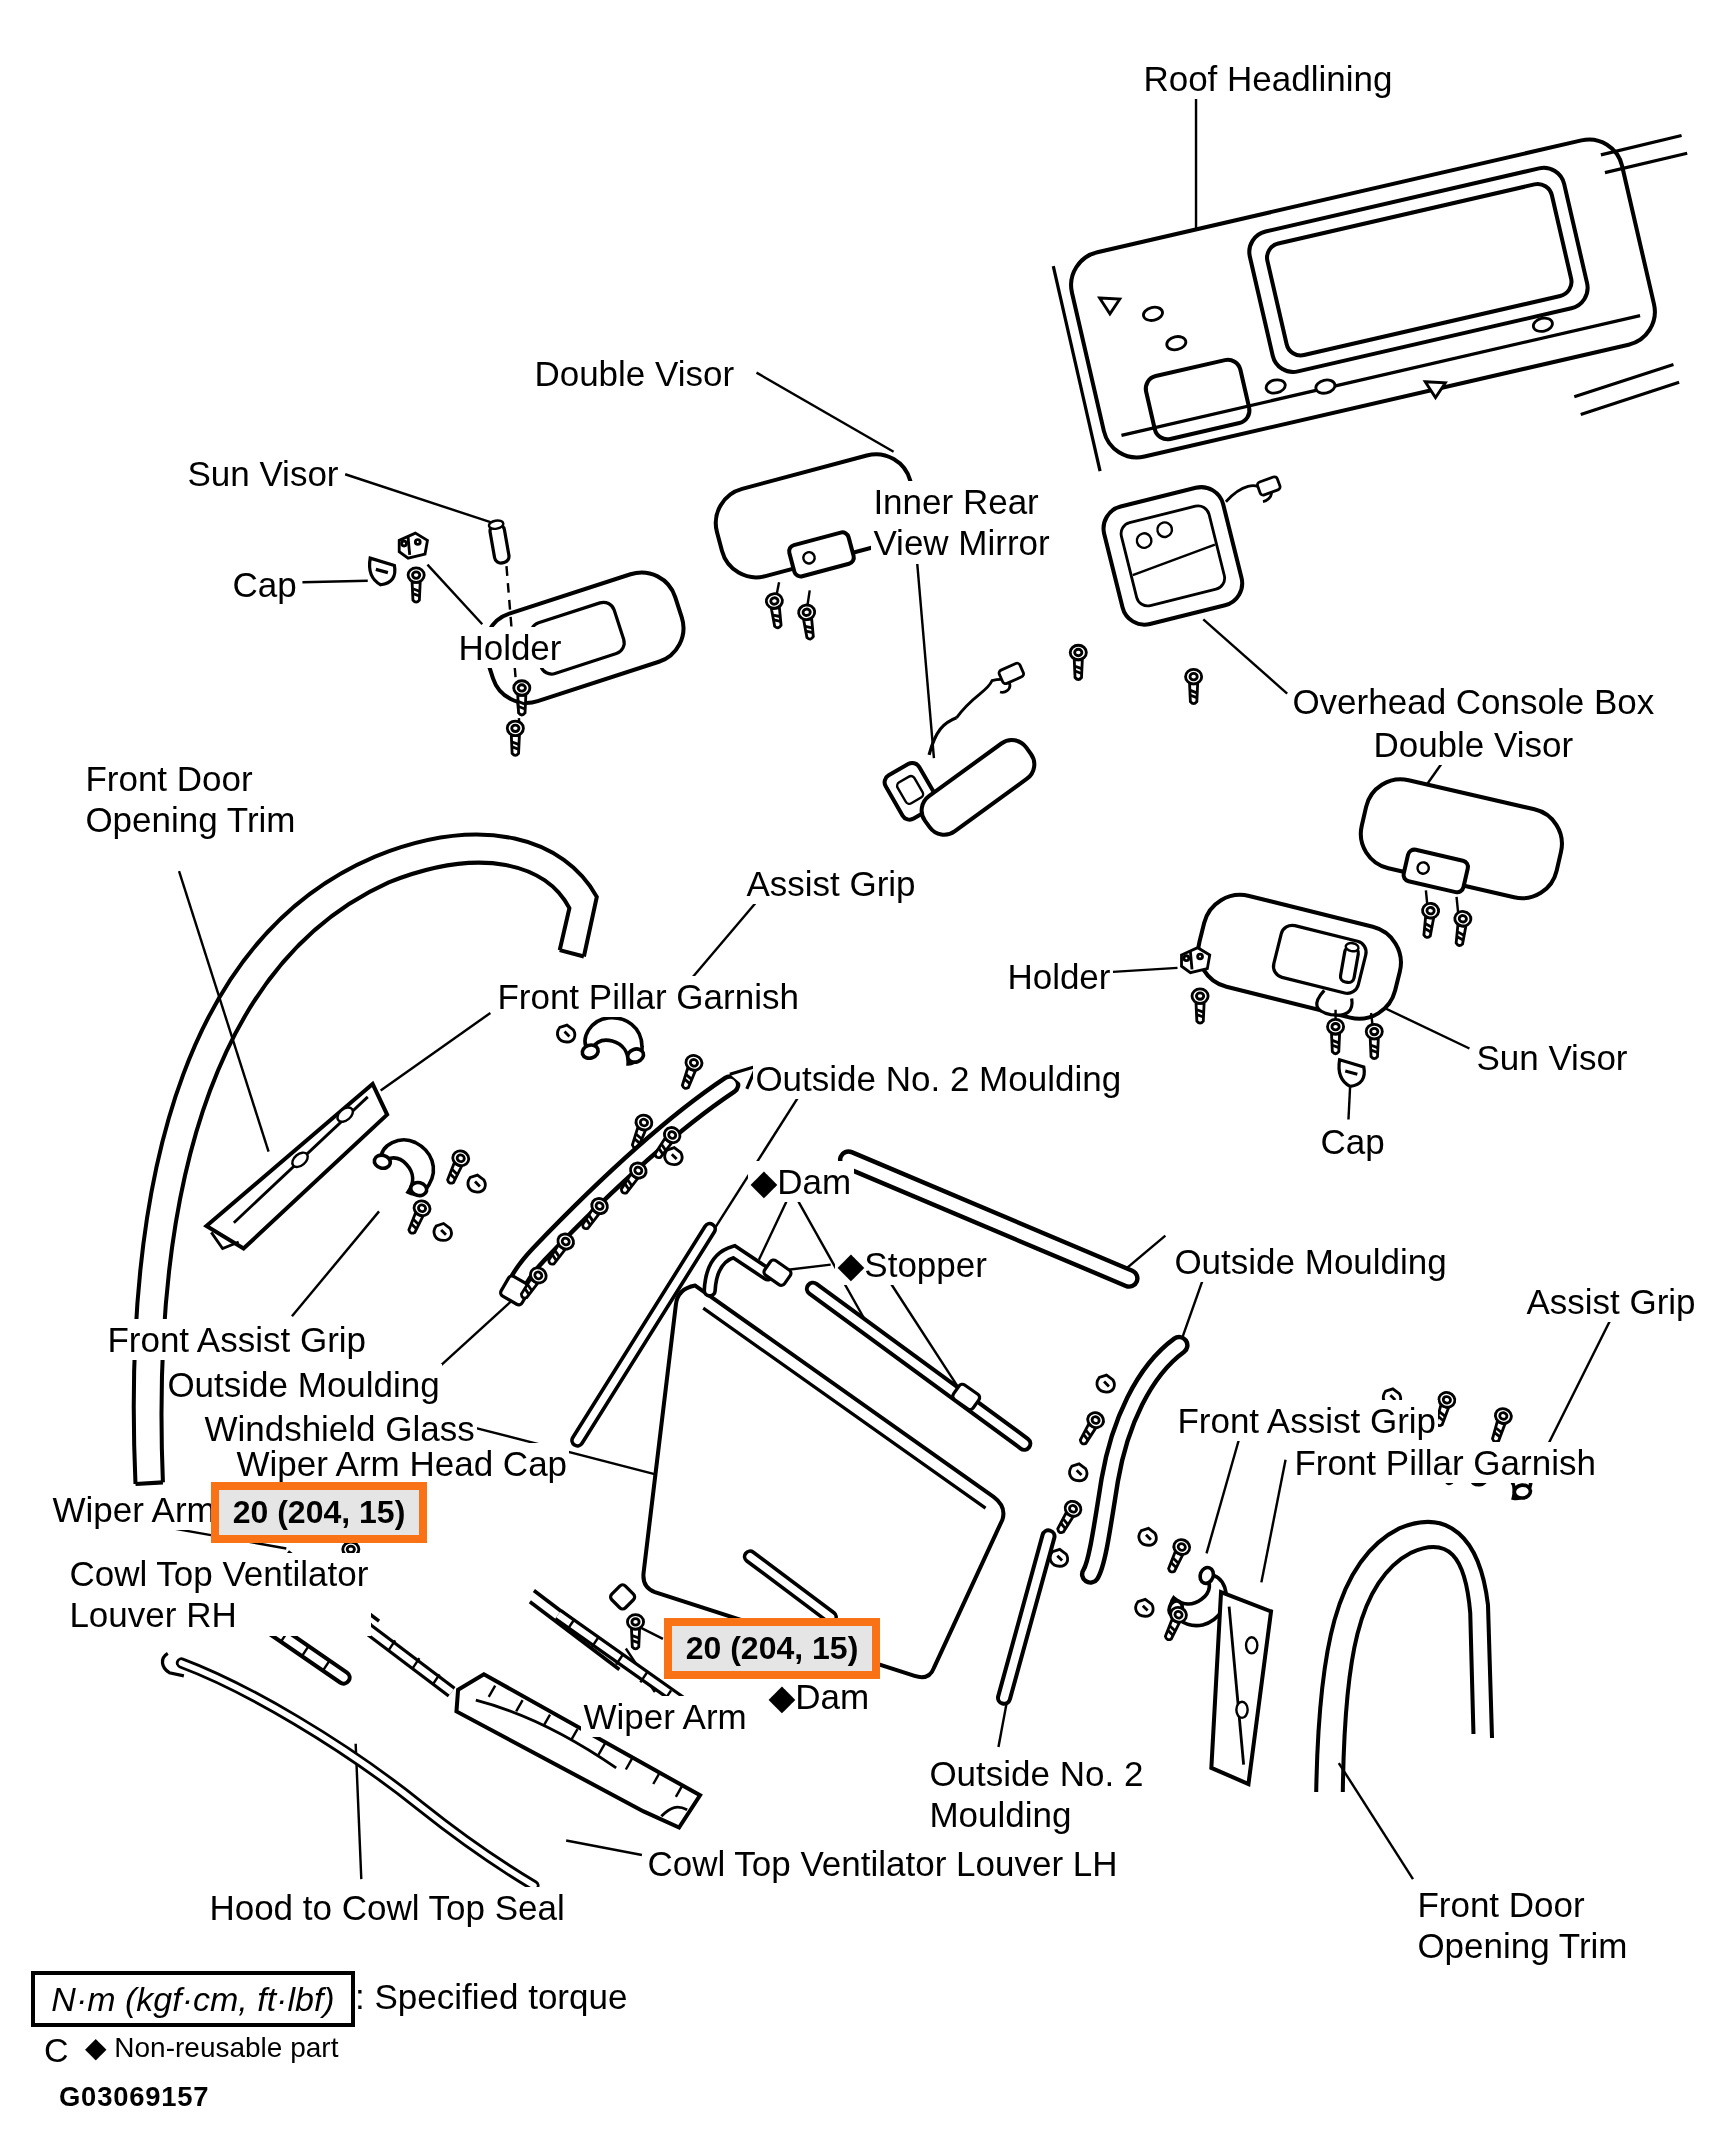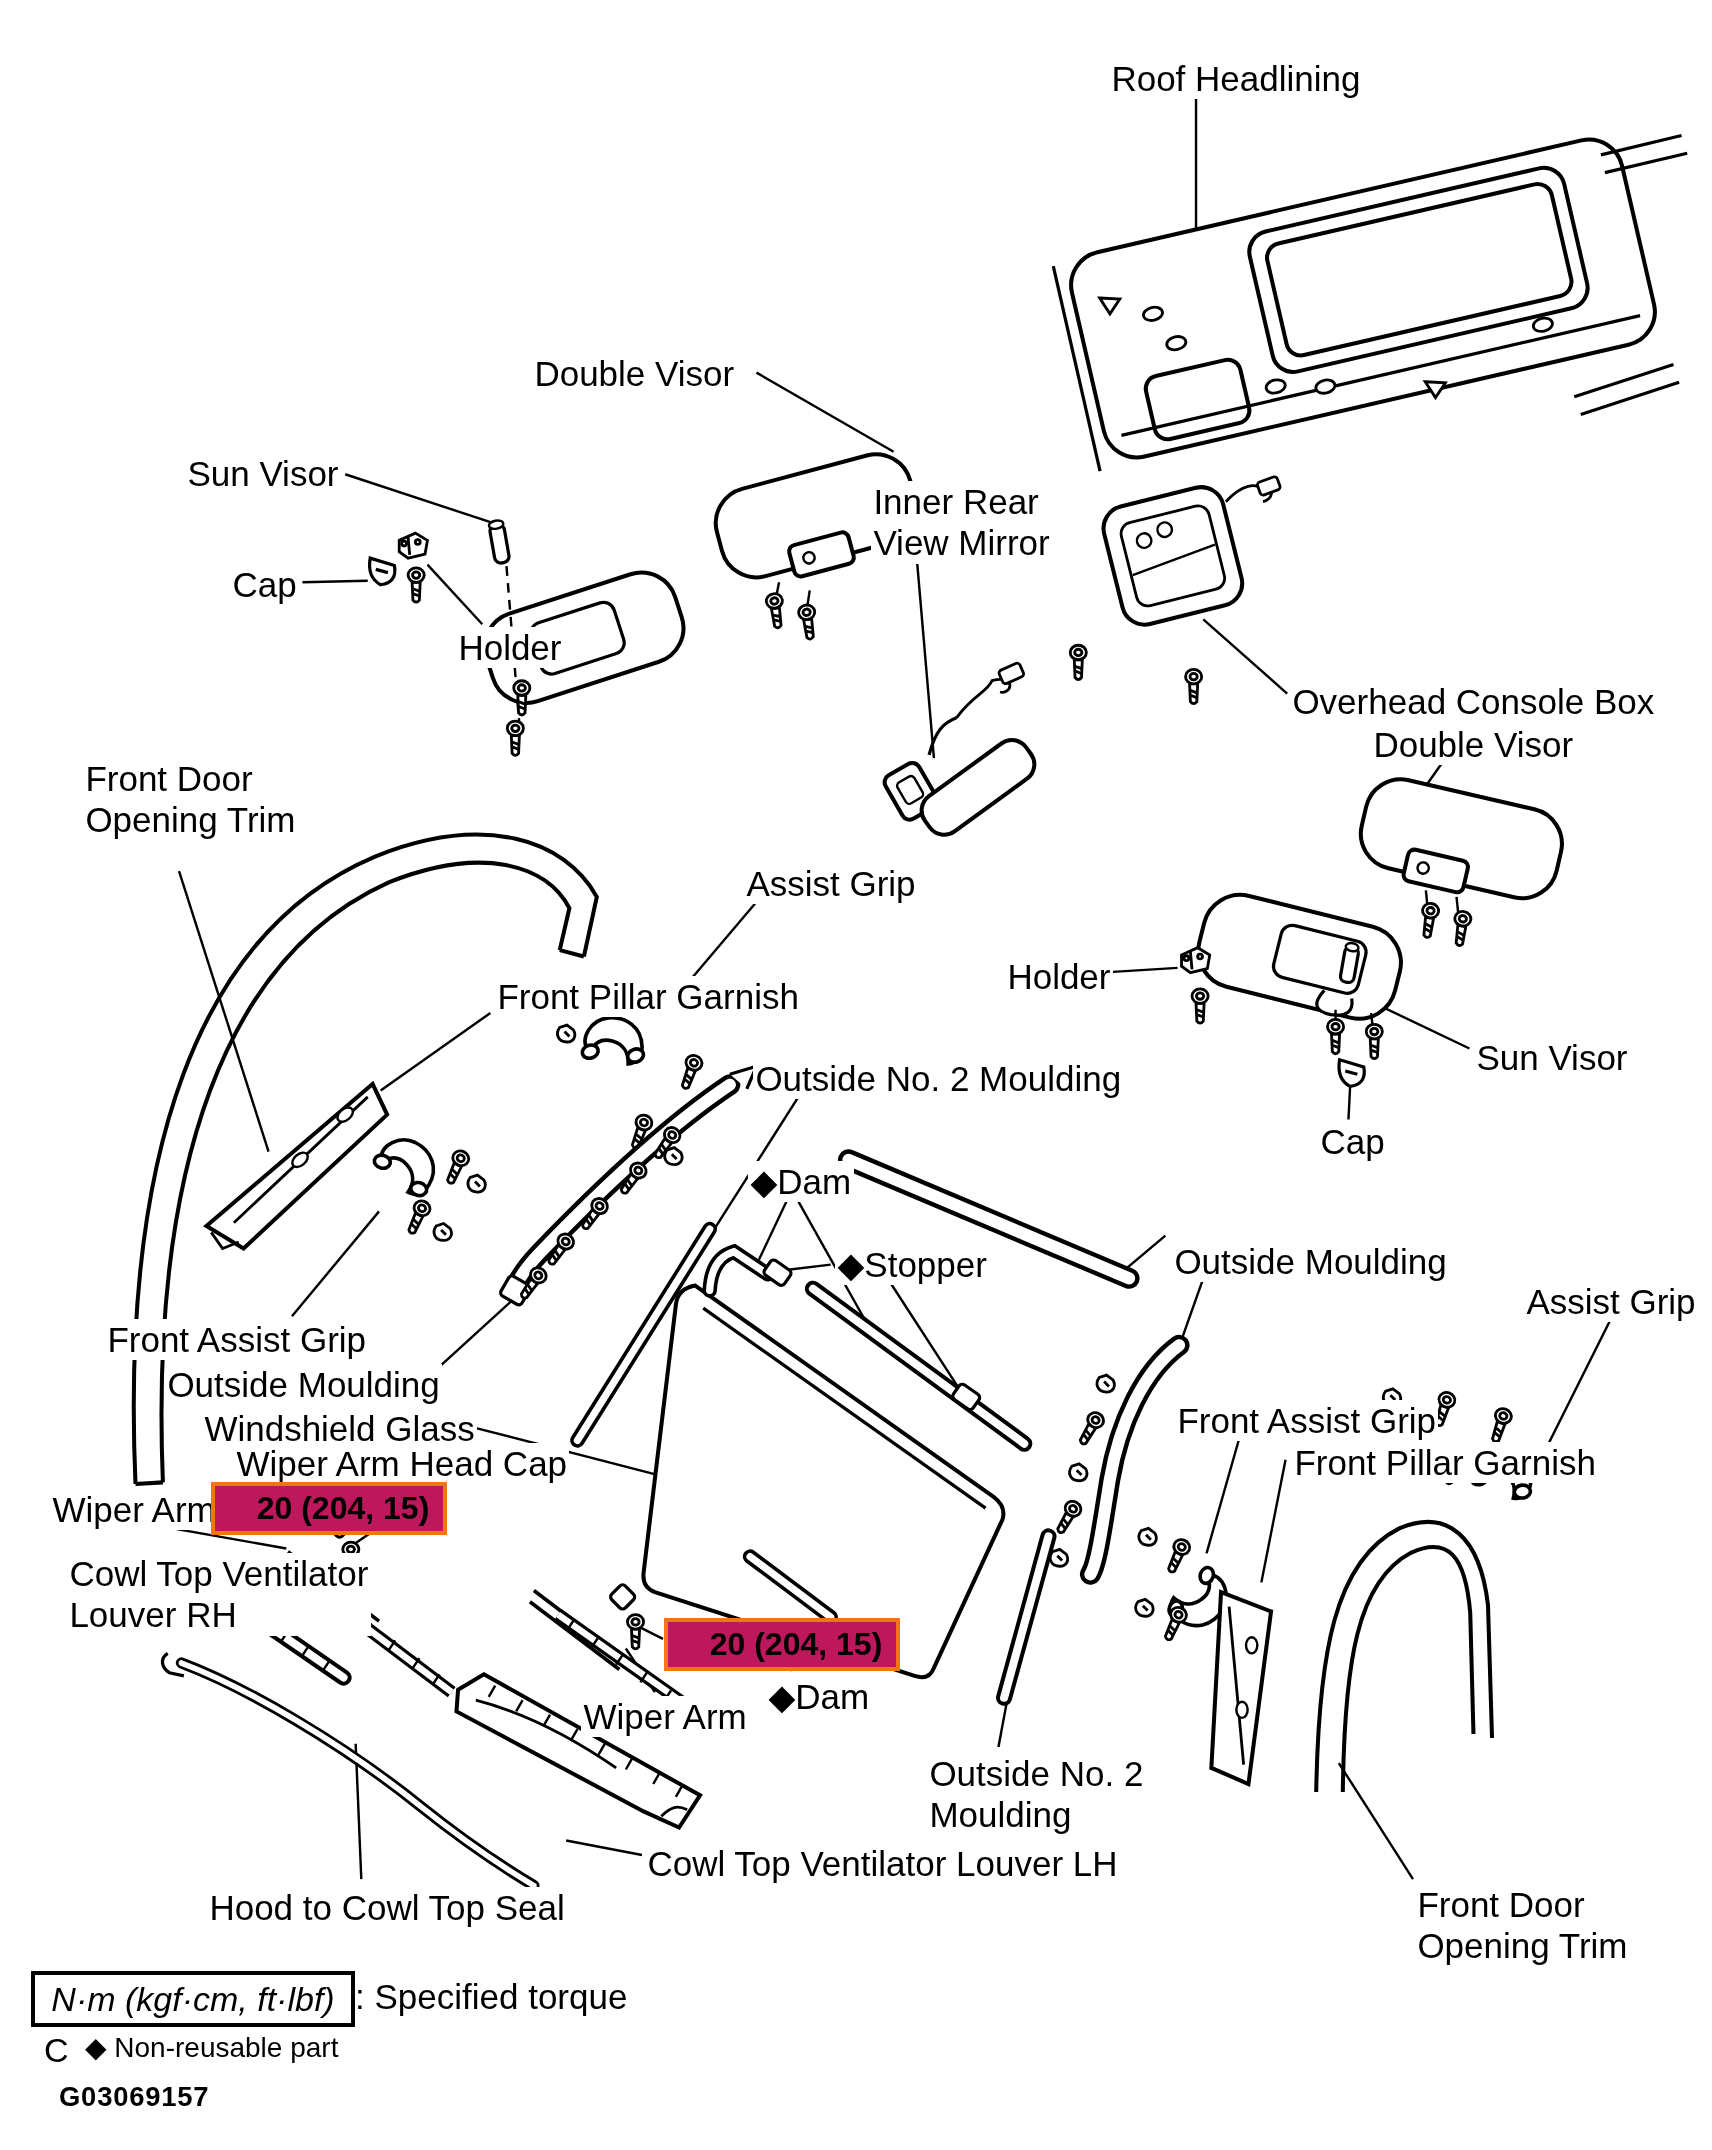--- a/index.html
+++ b/index.html
@@ -1,22 +1,22 @@
 <!DOCTYPE html>
 <html style="font-size:13px"><head>
 <meta charset="utf-8">
 <style>
   html,body{margin:0;padding:0;background:#ffffff;}
   #page{position:relative;width:1713px;height:2151px;background:#fff;
         font-family:"Liberation Sans","DejaVu Sans",sans-serif;color:#000;overflow:hidden;}
   #art{position:absolute;left:0;top:0;}
   .lbl{position:absolute;font-size:35px;line-height:1.18;white-space:pre-line;
        background:#fff;padding:0 2.4px;color:#000;}
-  .tq{position:absolute;border:4px solid #f97316;background:#be185d;display:flex;
-      align-items:center;justify-content:center;font-size:32px;font-weight:bold;padding-left:28px;}
+  .tq{position:absolute;border:8px solid #f97316;background:#e5e5e5;display:flex;
+      align-items:center;justify-content:center;font-size:32px;font-weight:bold;}
   .legend-box{position:absolute;border:4px solid #000;background:#fff;display:flex;
       align-items:center;justify-content:center;font-size:34px;}
   .legend-txt{position:absolute;font-size:35px;background:#fff;}
   .figcode{position:absolute;font-size:27.4px;font-weight:600;letter-spacing:0.8px;}
 </style>
 </head>
 <body>
 
 <div id="page">
 
@@ -382,21 +382,21 @@
     <line x1="1656" y1="1252" x2="1656" y2="1268" stroke-width="3"></line>
     <line x1="1700" y1="1256" x2="1702" y2="1272" stroke-width="3"></line>
   </g>
   <use href="#sc" x="1656" y="1286"></use>
   <use href="#sc" x="1704" y="1292"></use>
   <use href="#cp" x="1676" y="1330"></use>
   <use href="#ho" x="1482" y="1192"></use>
   <use href="#sc" x="1488" y="1248"></use>
 </svg>
 
-<div class="lbl" style="left:1109px;top:58px;">Roof Headlining</div>
+<div class="lbl" style="left:1141px;top:58px;">Roof Headlining</div>
 <div class="lbl" style="left:532px;top:353px;">Double Visor</div>
 <div class="lbl" style="left:185px;top:453px;">Sun Visor</div>
 <div class="lbl" style="left:230px;top:564px;">Cap</div>
 <div class="lbl" style="left:456px;top:627px;">Holder</div>
 <div class="lbl" style="left:871px;top:481px;">Inner Rear
 View Mirror</div>
 <div class="lbl" style="left:1290px;top:681px;">Overhead Console Box</div>
 <div class="lbl" style="left:83px;top:758px;">Front Door
 Opening Trim</div>
 <div class="lbl" style="left:744px;top:863px;">Assist Grip</div>

